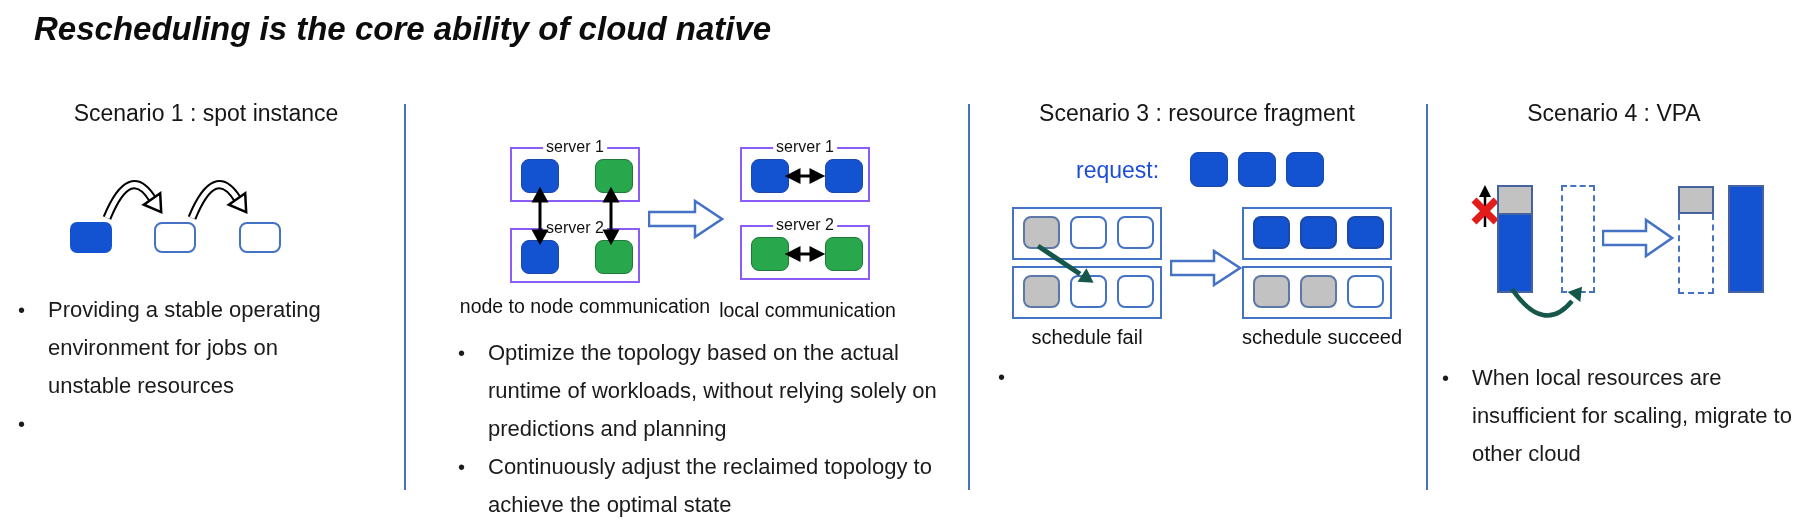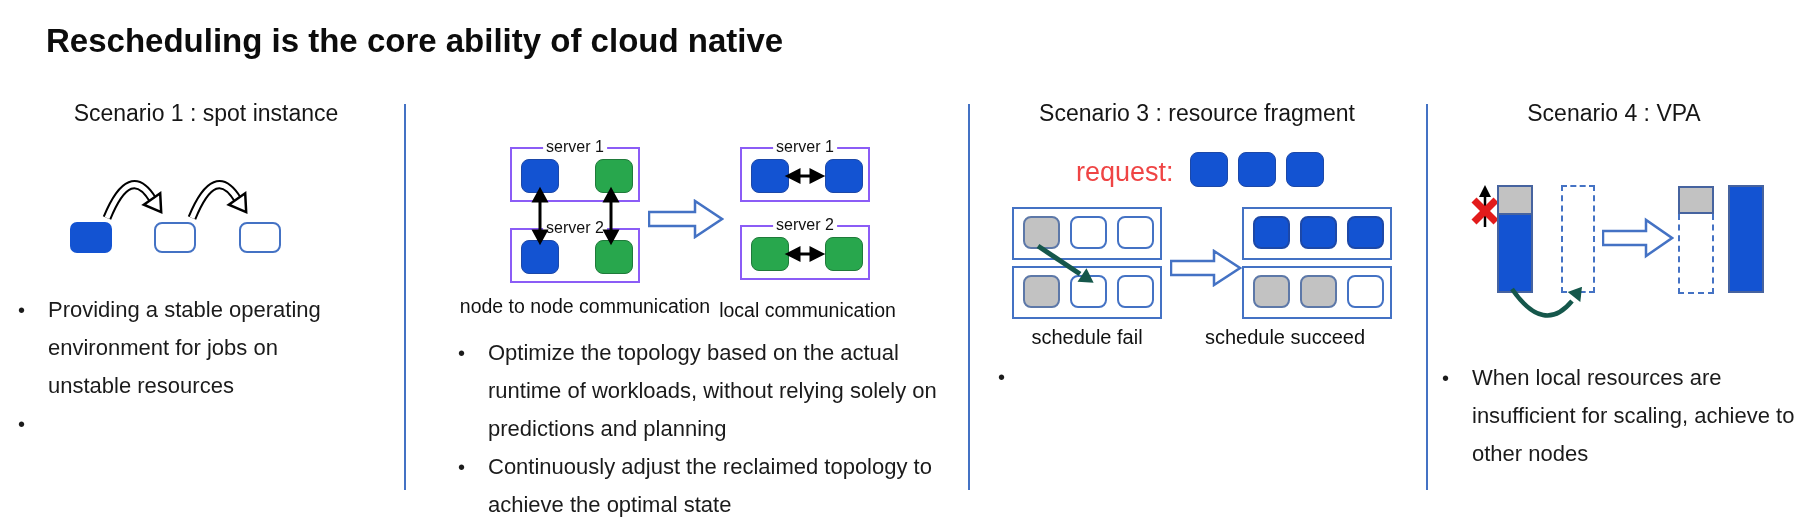--- a/index.html
+++ b/index.html
@@ -1,20 +1,20 @@
 <!DOCTYPE html>
 <html><head>
 <meta charset="utf-8">
 <style>
   html,body { margin:0; padding:0; background:#fff; }
   .slide { position:relative; width:1802px; height:531px; background:#ffffff;
            font-family:"Liberation Sans", sans-serif; overflow:hidden; }
   .abs { position:absolute; }
-  h1.title { position:absolute; left:30px; top:6px; margin:16px; font-size:33px;
-             font-weight:700; color:#0c0c0c; }
+  h1.title { position:absolute; left:30px; top:6px; margin:4px; font-size:33px;
+             font-weight:700; color:#0c0c0c;font-style:italic; }
   .divider { position:absolute; top:104px; width:2px; height:386px; background:#4472c4; }
   .sc-title { position:absolute; font-size:23px; color:#161616; text-align:center; }
 
   .bullets { position:absolute; margin:0; padding:0; list-style:none;
              font-size:22px; color:#1b1b1b; line-height:38px; }
   .bullets li { display:flex; align-items:flex-start; }
   .bullets .dot { flex:0 0 40px; padding-left:10px; box-sizing:border-box; font-size:20px; }
   .bullets .btxt { flex:1; }
 
   .server-box { position:absolute; width:130px; height:55px; border:2px solid #8b5cf6;
@@ -29,21 +29,21 @@
 
   .node-box { position:absolute; width:150px; height:53px; border:2px solid #4472c4;
               background:#fff; box-sizing:border-box; display:flex; gap:10px; padding:7px 0 0 9px; }
   .slot { width:37px; height:33px; border:2px solid #4472c4; border-radius:8px;
           box-sizing:border-box; background:#fff; }
   .slot.gray { background:#c2c2c2; border-color:#5d78a8; }
   .slot.blue { background:#1353d2; border-color:#1c48a8; }
 
   .caption { position:absolute; font-size:20px; color:#111; text-align:center; }
   .caption.small { font-size:19.5px; }
-  .req-label { position:absolute; font-size:27px; color:#ef4444; }
+  .req-label { position:absolute; font-size:23px; color:#1d4ed8; }
   .req-box { position:absolute; width:38px; height:35px; border-radius:8px;
              background:#1353d2; border:1px solid #1c48a8; box-sizing:border-box; top:152px; }
 
   .bar { position:absolute; box-sizing:border-box; }
   .bar.full-blue { background:#1353d2; border:2px solid #46639f; }
   .bar.split { border:2px solid #46639f; display:flex; flex-direction:column; background:#fff; }
   .bar .cap-gray { height:26px; background:#c2c2c2; border-bottom:2px solid #46639f; }
   .bar .body-blue { flex:1; background:#1353d2; }
   .bar.dashed { border:2px dashed #4472c4; background:#fff; }
   .gray-chip { position:absolute; background:#c2c2c2; border:2px solid #46639f; box-sizing:border-box; }
@@ -192,21 +192,21 @@
     <div class="slot blue"></div>
     <div class="slot blue"></div>
   </div>
   <div class="node-box" style="left:1242px; top:266px;">
     <div class="slot gray"></div>
     <div class="slot gray"></div>
     <div class="slot"></div>
   </div>
 
   <div class="caption" style="left:1012px; top:326px; width:150px;">schedule fail</div>
-  <div class="caption" style="left:1200px; top:326px; width:170px;">schedule succeed</div>
+  <div class="caption" style="left:1232px; top:326px; width:170px;text-align:right;">schedule succeed</div>
 
   <ul class="bullets" style="left:988px; top:358px; width:352px;">
     <li>
       <span class="dot">•</span>
     </li>
   </ul>
 
   <div class="sc-title" style="left:1426px; top:100px; width:376px;">Scenario 4 : VPA</div>
 
   <svg class="abs" style="left:1470px; top:183px;" width="32" height="48" viewBox="0 0 32 48">
@@ -235,17 +235,17 @@
     <polygon points="1,14 44,14 44,3 70,21 44,39 44,28 1,28" fill="#fff" stroke="#4472c4" stroke-width="2.5"></polygon>
   </svg>
 
   <div class="gray-chip" style="left:1678px; top:186px; width:36px; height:28px;"></div>
   <div class="dash-under" style="left:1678px; top:214px; width:36px; height:80px;"></div>
   <div class="bar full-blue" style="left:1728px; top:185px; width:36px; height:108px;"></div>
 
   <ul class="bullets" style="left:1432px; top:359px; width:370px;">
     <li>
       <span class="dot">•</span>
-      <span class="btxt">When local resources are insufficient for scaling, achieve to other nodes</span>
+      <span class="btxt">When local resources are insufficient for scaling, migrate to other cloud</span>
     </li>
   </ul>
 
 </div>
 
 </body></html>

